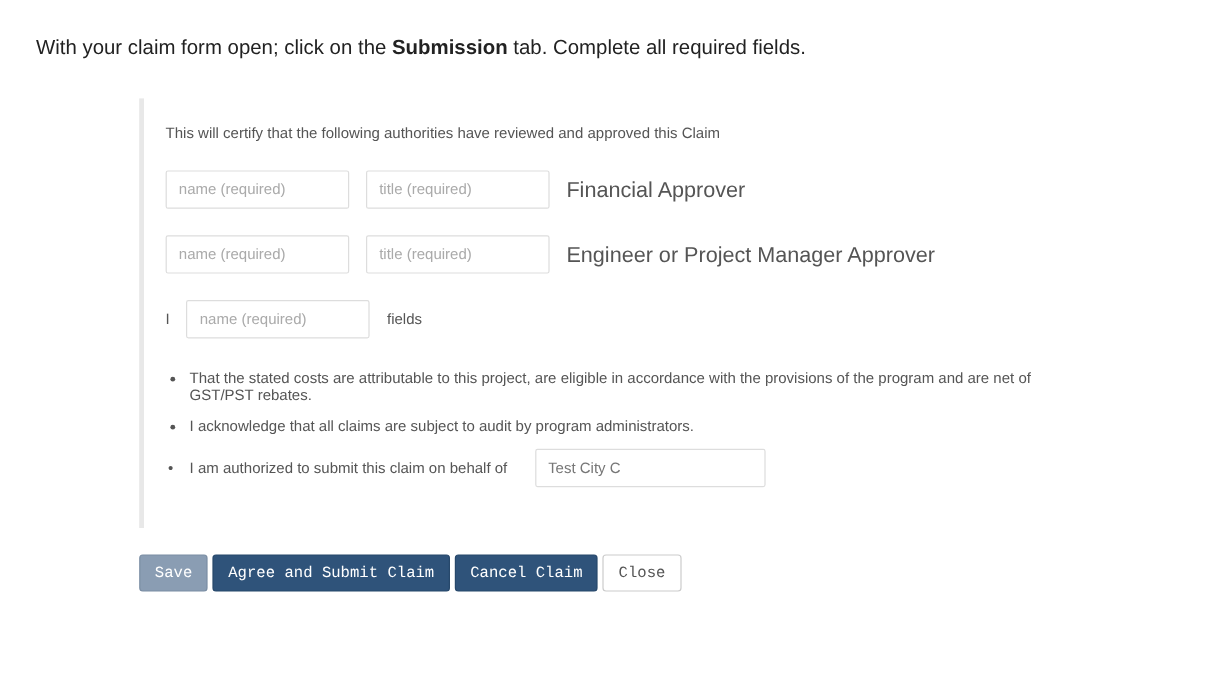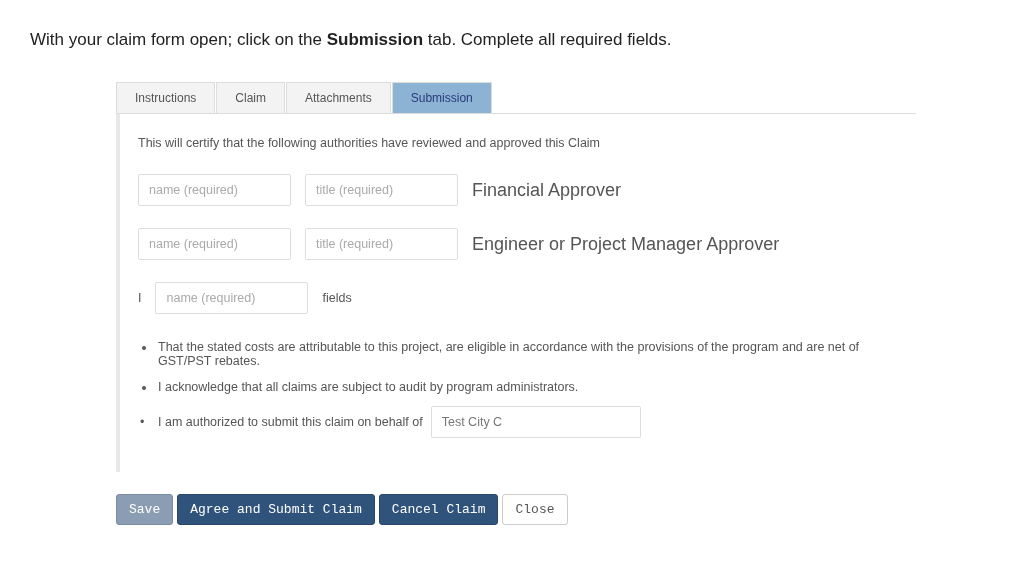--- a/index.html
+++ b/index.html
@@ -81,36 +81,36 @@
     font-size: 12.5px;
   }
   .bullets li {
     list-style: disc;
     margin-bottom: 12px;
     padding-left: 2px;
   }
   .bullets li.with-input {
     display: flex;
     align-items: center;
-    gap: 8px;
+    gap: 23px;
     list-style: none;
     position: relative;
   }
   .bullets li.with-input::before {
     content: "•";
     position: absolute;
     left: -16px;
     color: #555;
   }
   input.wide {
     border: 1px solid #ddd;
     padding: 8px 10px;
     font-size: 12.5px;
     color: #777;
-    width: 210px;
+    width: 192px;
     border-radius: 2px;
   }
   .button-bar {
     margin-left: 86px;
     margin-top: 22px;
     display: flex;
     gap: 4px;
   }
   .btn {
     padding: 7px 12px;
@@ -137,26 +137,20 @@
   }
 </style>
 </head>
 <body>
 
 <div class="instruction">
   <span>With your claim form open; click on the </span><span class="bold">Submission</span><span> tab. Complete all required fields.</span>
 </div>
 
 <div class="panel">
-  <div class="tabs">
-    <div class="tab">Instructions</div>
-    <div class="tab">Claim</div>
-    <div class="tab">Attachments</div>
-    <div class="tab active">Submission</div>
-  </div>
 
   <div class="content">
     <div class="section-header">This will certify that the following authorities have reviewed and approved this Claim</div>
 
     <div class="row">
       <input class="field" placeholder="name (required)" style="">
       <input class="field" placeholder="title (required)" style="">
       <span class="row-label">Financial Approver</span>
     </div>
 

